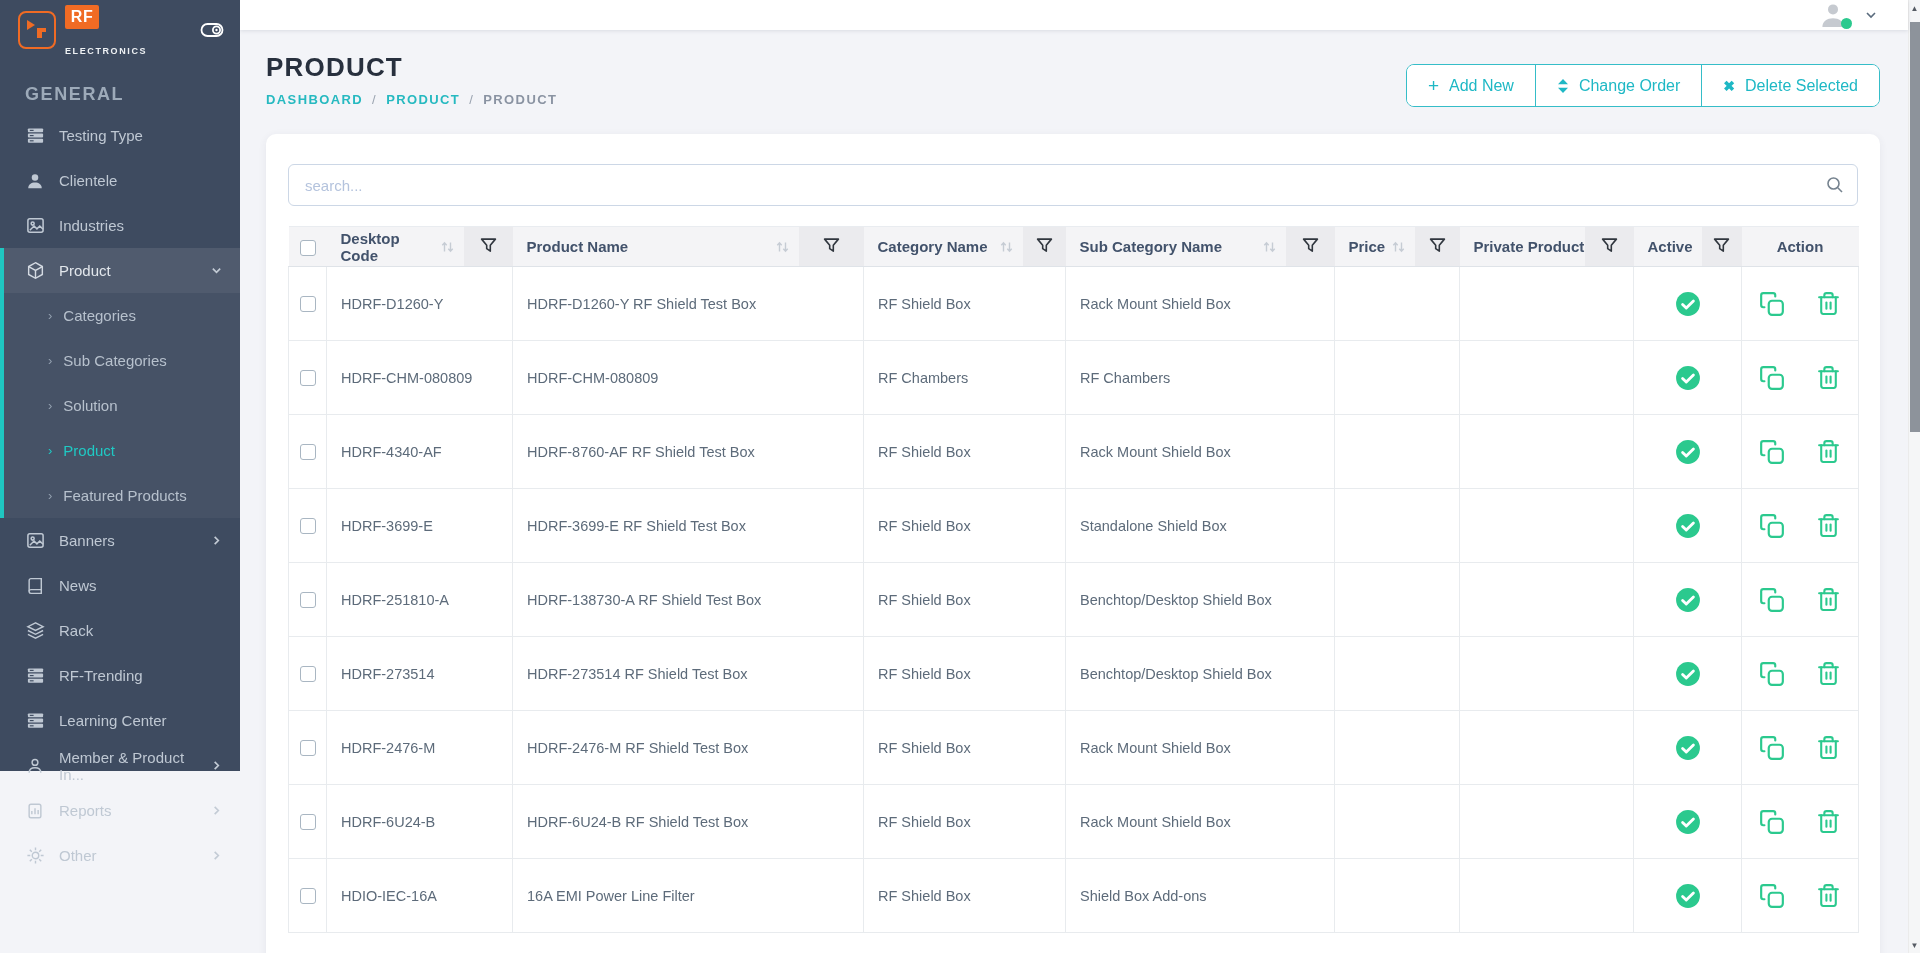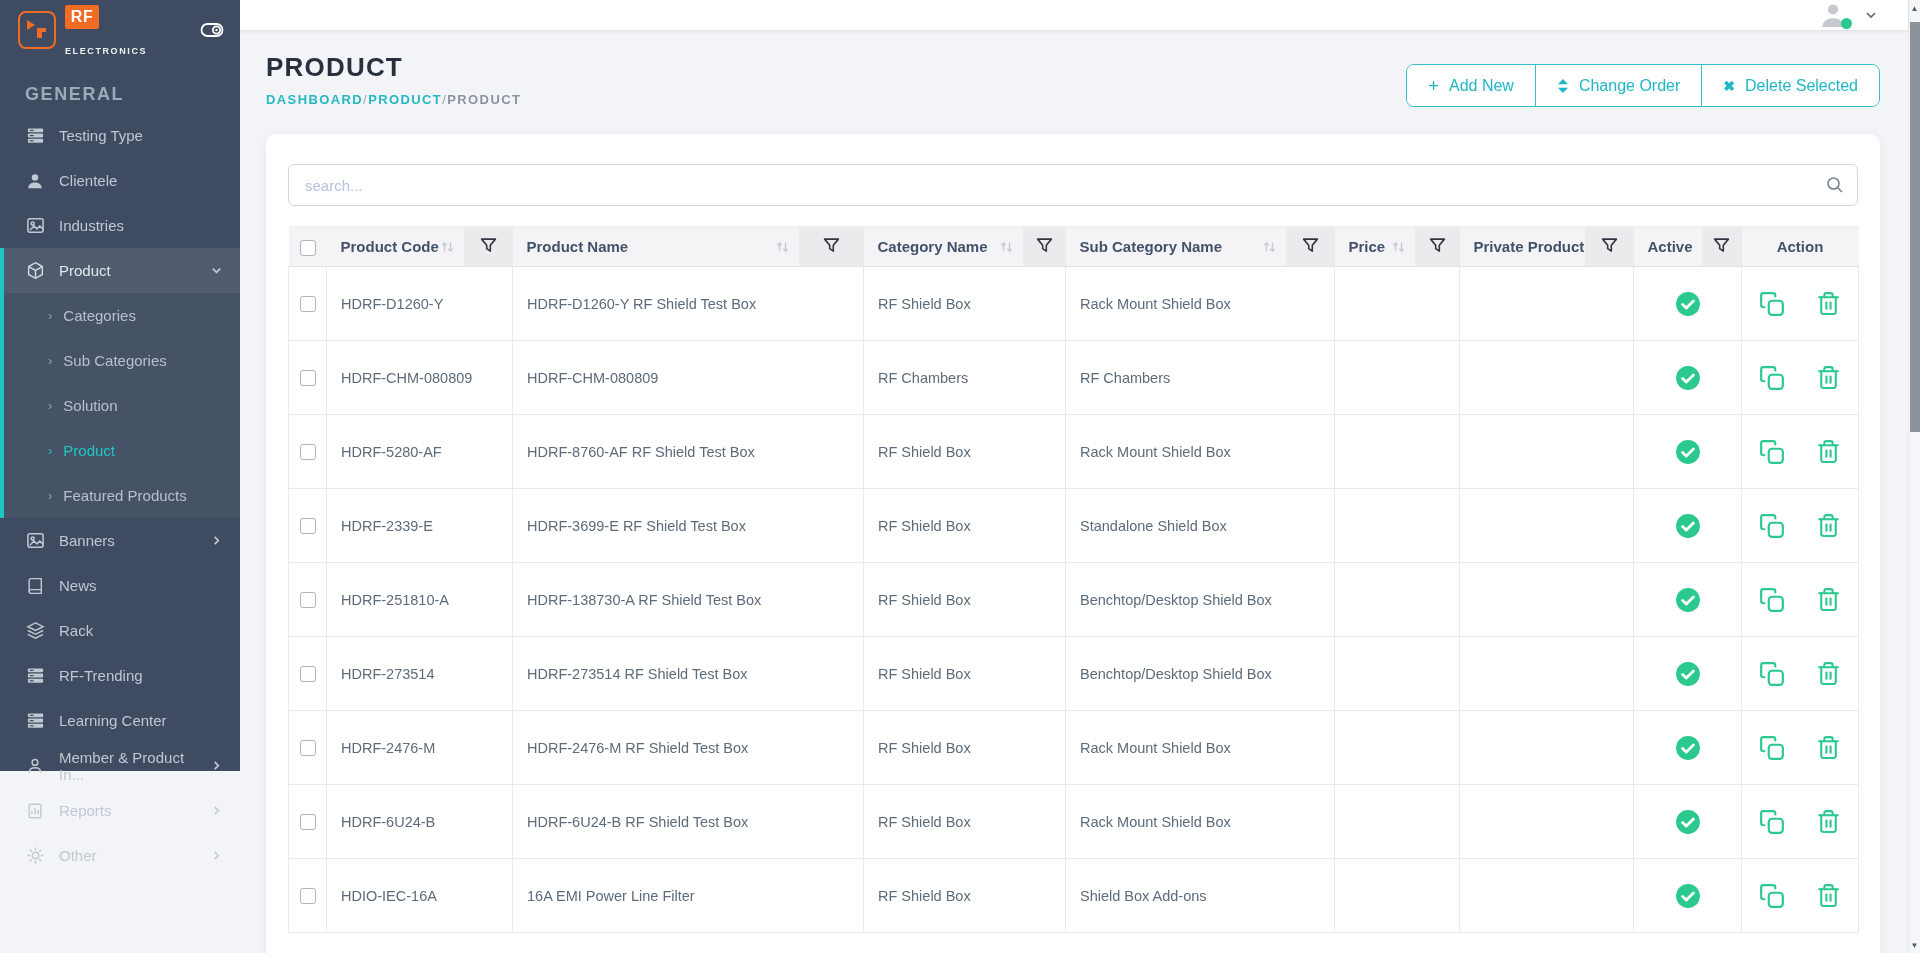--- a/index.html
+++ b/index.html
@@ -30,21 +30,21 @@
   
   .main { flex:1; display:flex; flex-direction:column; min-width:0; }
   .topbar { height:46px; background:#ffffff; box-shadow:0 1px 4px rgba(40,50,70,.12); display:flex; align-items:center; justify-content:flex-end; padding-right:30px; gap:16px; position:relative; z-index:5; }
   .avatar-wrap { position:relative; width:30px; height:30px; cursor:pointer; }
   .status-dot { position:absolute; right:-4px; bottom:1px; width:11px; height:11px; border-radius:50%; background:#2bc98e; }
   .user-caret { cursor:pointer; display:flex; }
 
   .content { padding:22px 28px 0 26px; flex:1; }
   .page-head { display:flex; justify-content:space-between; }
   .page-title { font-size:26px; font-weight:bold; color:#28303e; letter-spacing:1.2px; }
-  .breadcrumb { margin-top:9px; font-size:13px; font-weight:bold; letter-spacing:1.4px; display:flex; gap:0; }
+  .breadcrumb { margin-top:9px; font-size:13px; font-weight:bold; letter-spacing:1.4px; display:flex; gap:9px; }
   .breadcrumb .link { color:#26b9c0; cursor:pointer; }
   .breadcrumb .sep { color:#9aa3b0; font-weight:normal; }
   .breadcrumb .current { color:#8a93a2; }
 
   .btn-group { display:flex; border:1px solid #35bdc8; border-radius:8px; overflow:hidden; background:#fff; align-self:flex-start; margin-top:12px; height:43px; }
   .btn { display:flex; align-items:center; gap:10px; padding:0 21px; background:#fff; border:none; border-left:1px solid #35bdc8; color:#1eb8c5; font-size:16px; font-family:"Liberation Sans",sans-serif; cursor:pointer; }
   .btn:first-child { border-left:none; }
   .btn .bico { display:flex; }
   .plus-glyph { font-size:19px; line-height:1; font-weight:normal; }
   .x-glyph { font-size:14px; font-weight:bold; }
@@ -370,21 +370,21 @@
           <col style="width:68px">
             <col style="width:40px">
           <col style="width:117px">
         </colgroup>
         <thead>
           <tr>
             <th class="cbx"><input type="checkbox" class="cb" style=""></th>
 
             <th class="lbl">
                 <span class="th-inner">
-                  <span>Product Code</span>
+                  <span>Desktop Code</span>
                   <span class="sort">
                     <svg width="13" height="14" viewBox="0 0 13 14" fill="none" stroke="#c6ccd4" stroke-width="1.4">
                       <path d="M3.5 11.5 V3 M1.3 5.2 L3.5 2.8 L5.7 5.2"></path>
                       <path d="M9.5 2.5 V11 M7.3 8.8 L9.5 11.2 L11.7 8.8"></path>
                     </svg>
                   </span>
                 </span>
               </th>
             <th class="fn"><svg width="17" height="17" viewBox="0 0 16 16" fill="none" stroke="#30363e" stroke-width="1.5" stroke-linejoin="round">
                   <path d="M1.5 2 H14.5 L9.7 7.8 V13.3 L6.3 11 V7.8 Z"></path>
@@ -535,21 +535,21 @@
                     <path d="M19 6v14a2 2 0 0 1-2 2H7a2 2 0 0 1-2-2V6m3 0V4a2 2 0 0 1 2-2h4a2 2 0 0 1 2 2v2"></path>
                     <line x1="10" y1="11" x2="10" y2="17"></line>
                     <line x1="14" y1="11" x2="14" y2="17"></line>
                   </svg>
       </span>
     </td>
   </tr>
 
   <tr>
     <td><input type="checkbox" class="cb" style=""></td>
-    <td colspan="2">HDRF-5280-AF</td>
+    <td colspan="2">HDRF-4340-AF</td>
     <td colspan="2">HDRF-8760-AF RF Shield Test Box</td>
     <td colspan="2">RF Shield Box</td>
     <td colspan="2">Rack Mount Shield Box</td>
     <td colspan="2"></td>
     <td colspan="2"></td>
     <td colspan="2" class="c-active">
       <span class="check">
         <svg width="26" height="26" viewBox="0 0 24 24">
                     <circle cx="12" cy="12" r="11" fill="#2bc98e"></circle>
                     <polyline points="7,12.4 10.4,15.8 17,9.2" fill="none" stroke="#ffffff" stroke-width="2.6" stroke-linecap="round" stroke-linejoin="round"></polyline>
@@ -569,21 +569,21 @@
                     <path d="M19 6v14a2 2 0 0 1-2 2H7a2 2 0 0 1-2-2V6m3 0V4a2 2 0 0 1 2-2h4a2 2 0 0 1 2 2v2"></path>
                     <line x1="10" y1="11" x2="10" y2="17"></line>
                     <line x1="14" y1="11" x2="14" y2="17"></line>
                   </svg>
       </span>
     </td>
   </tr>
 
   <tr>
     <td><input type="checkbox" class="cb" style=""></td>
-    <td colspan="2">HDRF-2339-E</td>
+    <td colspan="2">HDRF-3699-E</td>
     <td colspan="2">HDRF-3699-E RF Shield Test Box</td>
     <td colspan="2">RF Shield Box</td>
     <td colspan="2">Standalone Shield Box</td>
     <td colspan="2"></td>
     <td colspan="2"></td>
     <td colspan="2" class="c-active">
       <span class="check">
         <svg width="26" height="26" viewBox="0 0 24 24">
                     <circle cx="12" cy="12" r="11" fill="#2bc98e"></circle>
                     <polyline points="7,12.4 10.4,15.8 17,9.2" fill="none" stroke="#ffffff" stroke-width="2.6" stroke-linecap="round" stroke-linejoin="round"></polyline>

